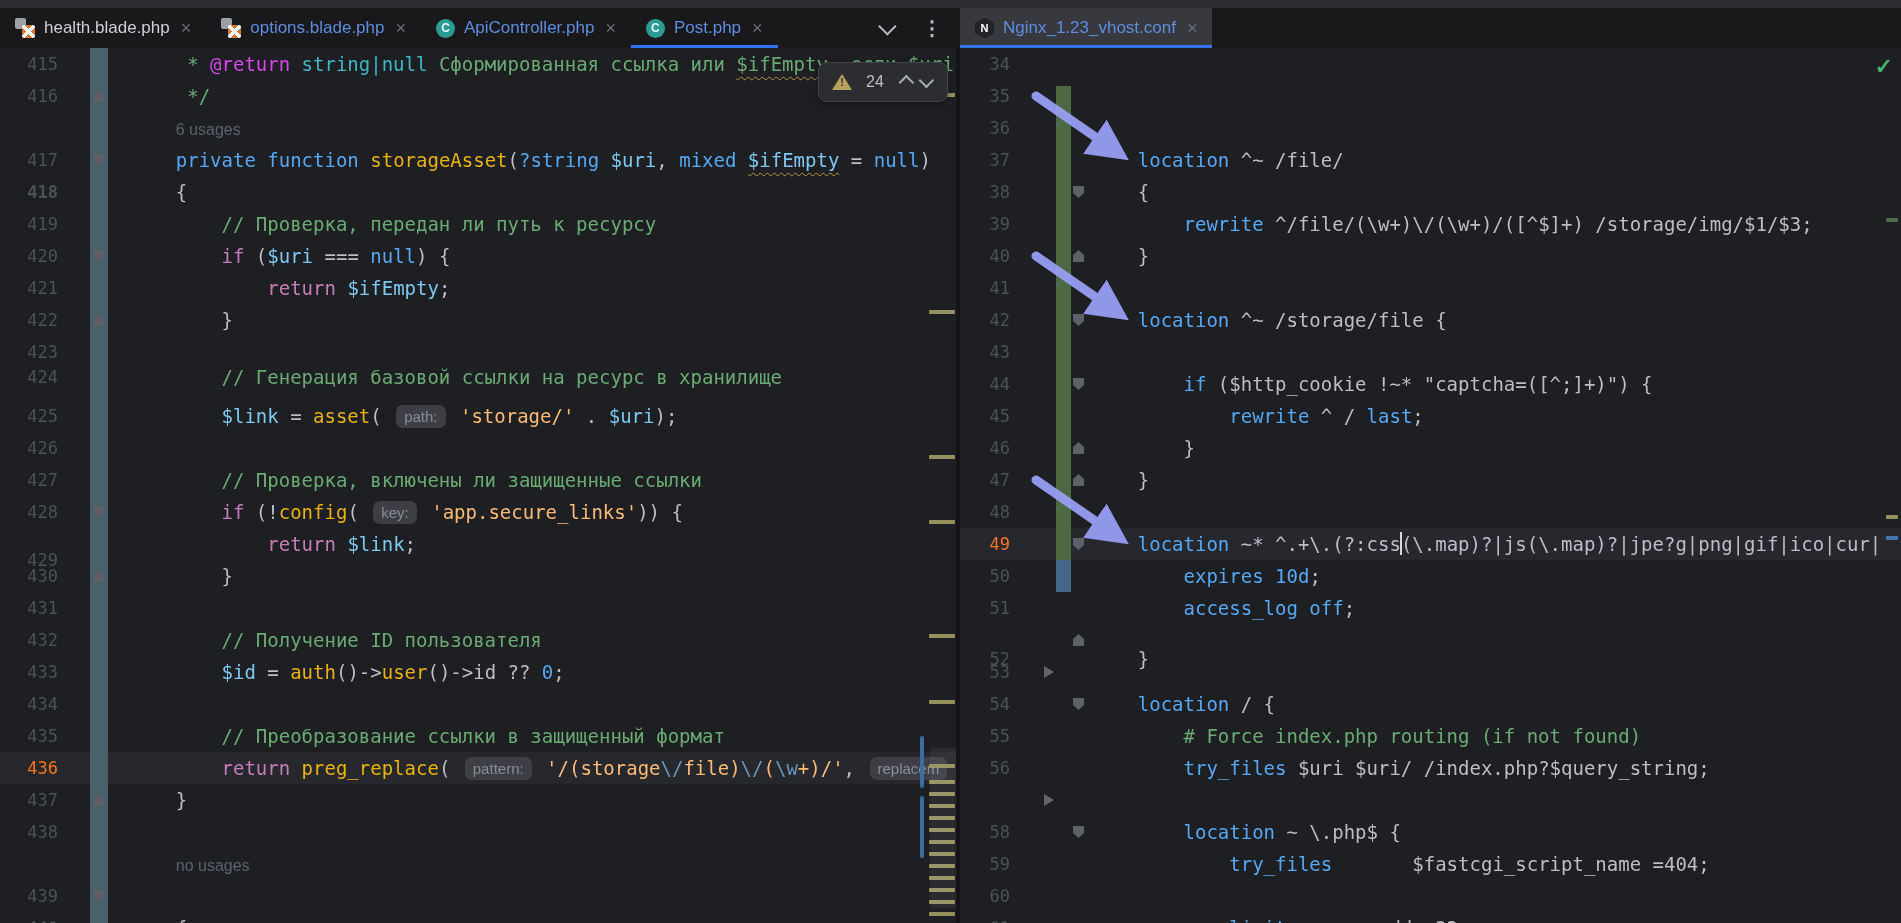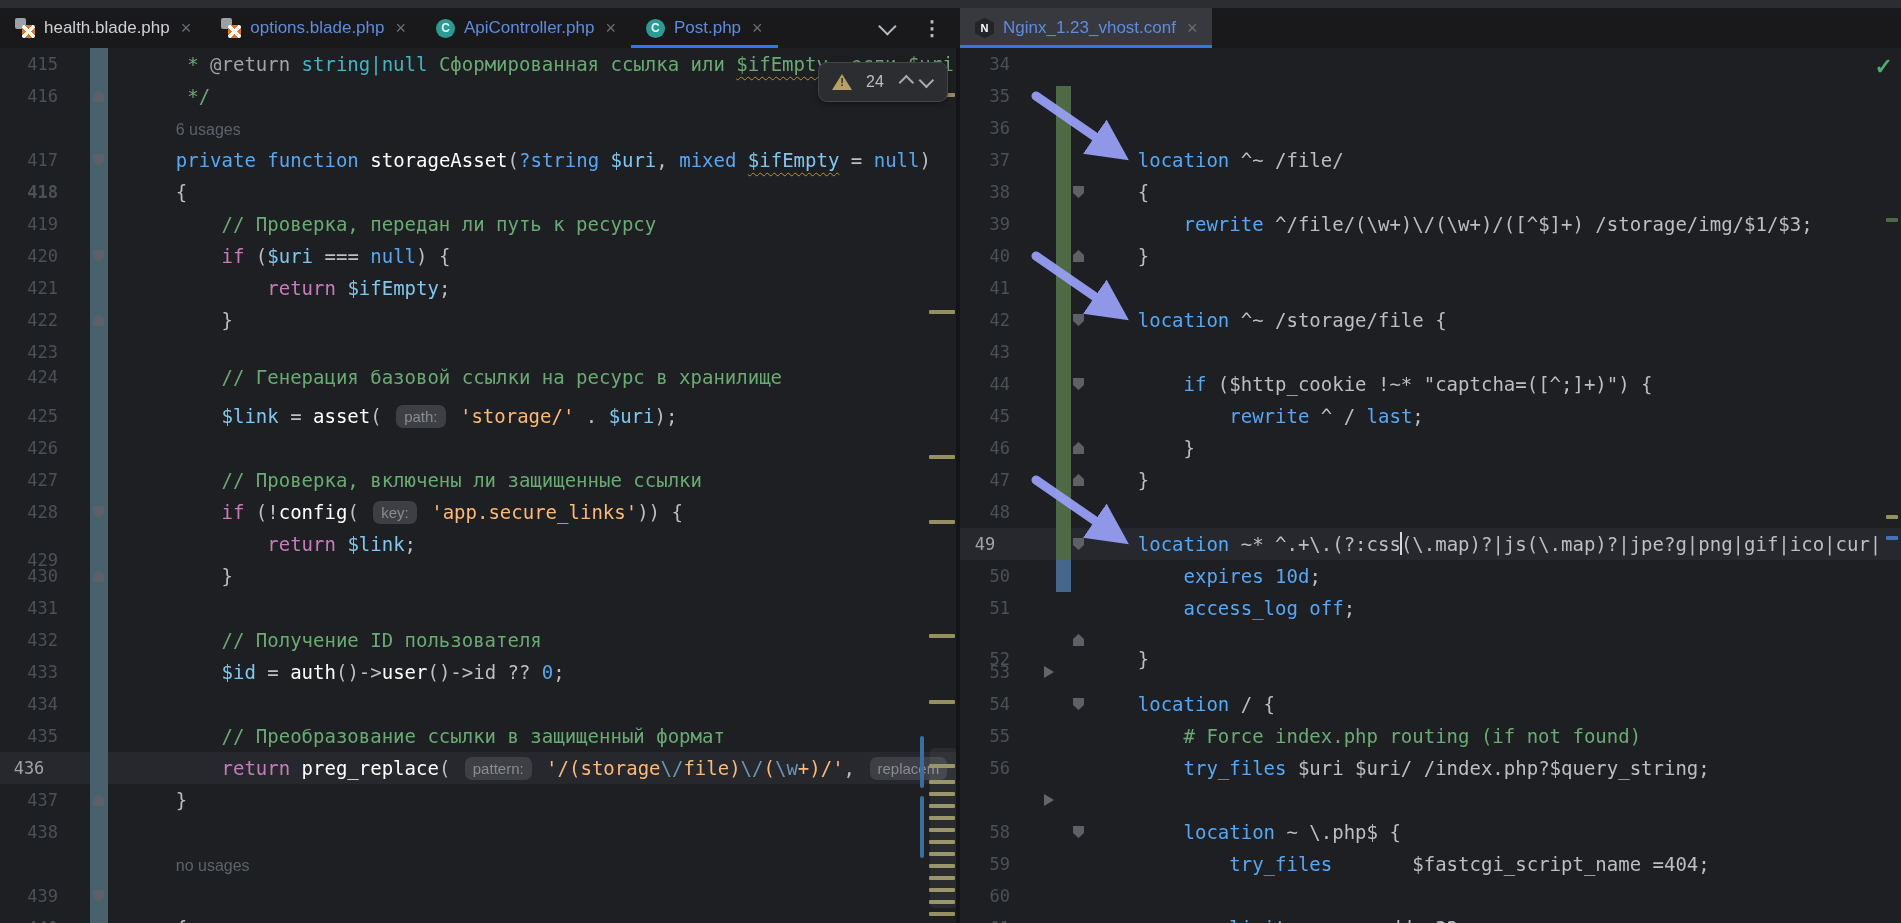--- a/index.html
+++ b/index.html
@@ -34,27 +34,27 @@
       color:#fff;font-size:11px;font-weight:bold;display:flex;align-items:center;justify-content:center;}
   
   .pane{position:absolute;top:48px;bottom:0;background:#1e1f22;overflow:hidden;}
   #pane-left{left:0;width:956px;}
   #pane-divider{position:absolute;top:48px;bottom:0;left:956px;width:4px;background:#141416;}
   #pane-right{left:960px;width:941px;}
   .row{position:relative;height:32px;}
   .row.cur{background:#26282e;}
   .lnum{position:absolute;top:0;height:32px;line-height:32px;text-align:right;
         font-family:"DejaVu Sans Mono",monospace;font-size:17px;color:#4b5059;}
-  .row.cur .lnum{color:#a3a3a3;text-align:center;}
+  .row.cur .lnum{color:#f97316;}
   pre.code{position:absolute;top:0;margin:0;height:32px;line-height:32px;white-space:pre;
         font-family:"DejaVu Sans Mono",monospace;font-size:19px;color:#bcbec4;}
   
-  .c-pl{color:#bcbec4}.c-kw{color:#56a8f5}.c-ctrl{color:#c77dbb}.c-fn{color:#ffffff}
+  .c-pl{color:#bcbec4}.c-kw{color:#56a8f5}.c-ctrl{color:#c77dbb}.c-fn{color:#eab308}
   .c-vr{color:#7ec8f0}.c-str{color:#fdba74}.c-esc{color:#6897bb}.c-cmt{color:#6aab73}
-  .c-doctag{color:#a3a3a3}.c-doctype{color:#3bb8c4}.c-plfn{color:#bcbec4}
+  .c-doctag{color:#d946ef}.c-doctype{color:#3bb8c4}.c-plfn{color:#bcbec4}
   .c-inlay{color:#5c626c;font-family:"Liberation Sans",sans-serif;font-size:16px;}
   .c-w{text-decoration:underline wavy #b8963c;text-decoration-thickness:1px;text-underline-offset:5px;}
   .chip{display:inline-block;background:#3d3f44;color:#888c93;border-radius:7px;padding:0 8px;margin:0 3px;
         font-family:"Liberation Sans",sans-serif;font-size:15px;line-height:23px;vertical-align:middle;transform:translateY(-1px);}
   .caret-bar{display:inline-block;width:2px;height:23px;background:#d6d8dd;vertical-align:-4px;margin:0 -1px;}
   
   .vstripe{position:absolute;pointer-events:none;}
   .fold{position:absolute;width:11px;height:12px;background:#5d6167;}
   .fold.down{clip-path:polygon(0 0,100% 0,100% 58%,50% 100%,0 58%);}
   .fold.up{clip-path:polygon(50% 0,100% 42%,100% 100%,0 100%,0 42%);}

